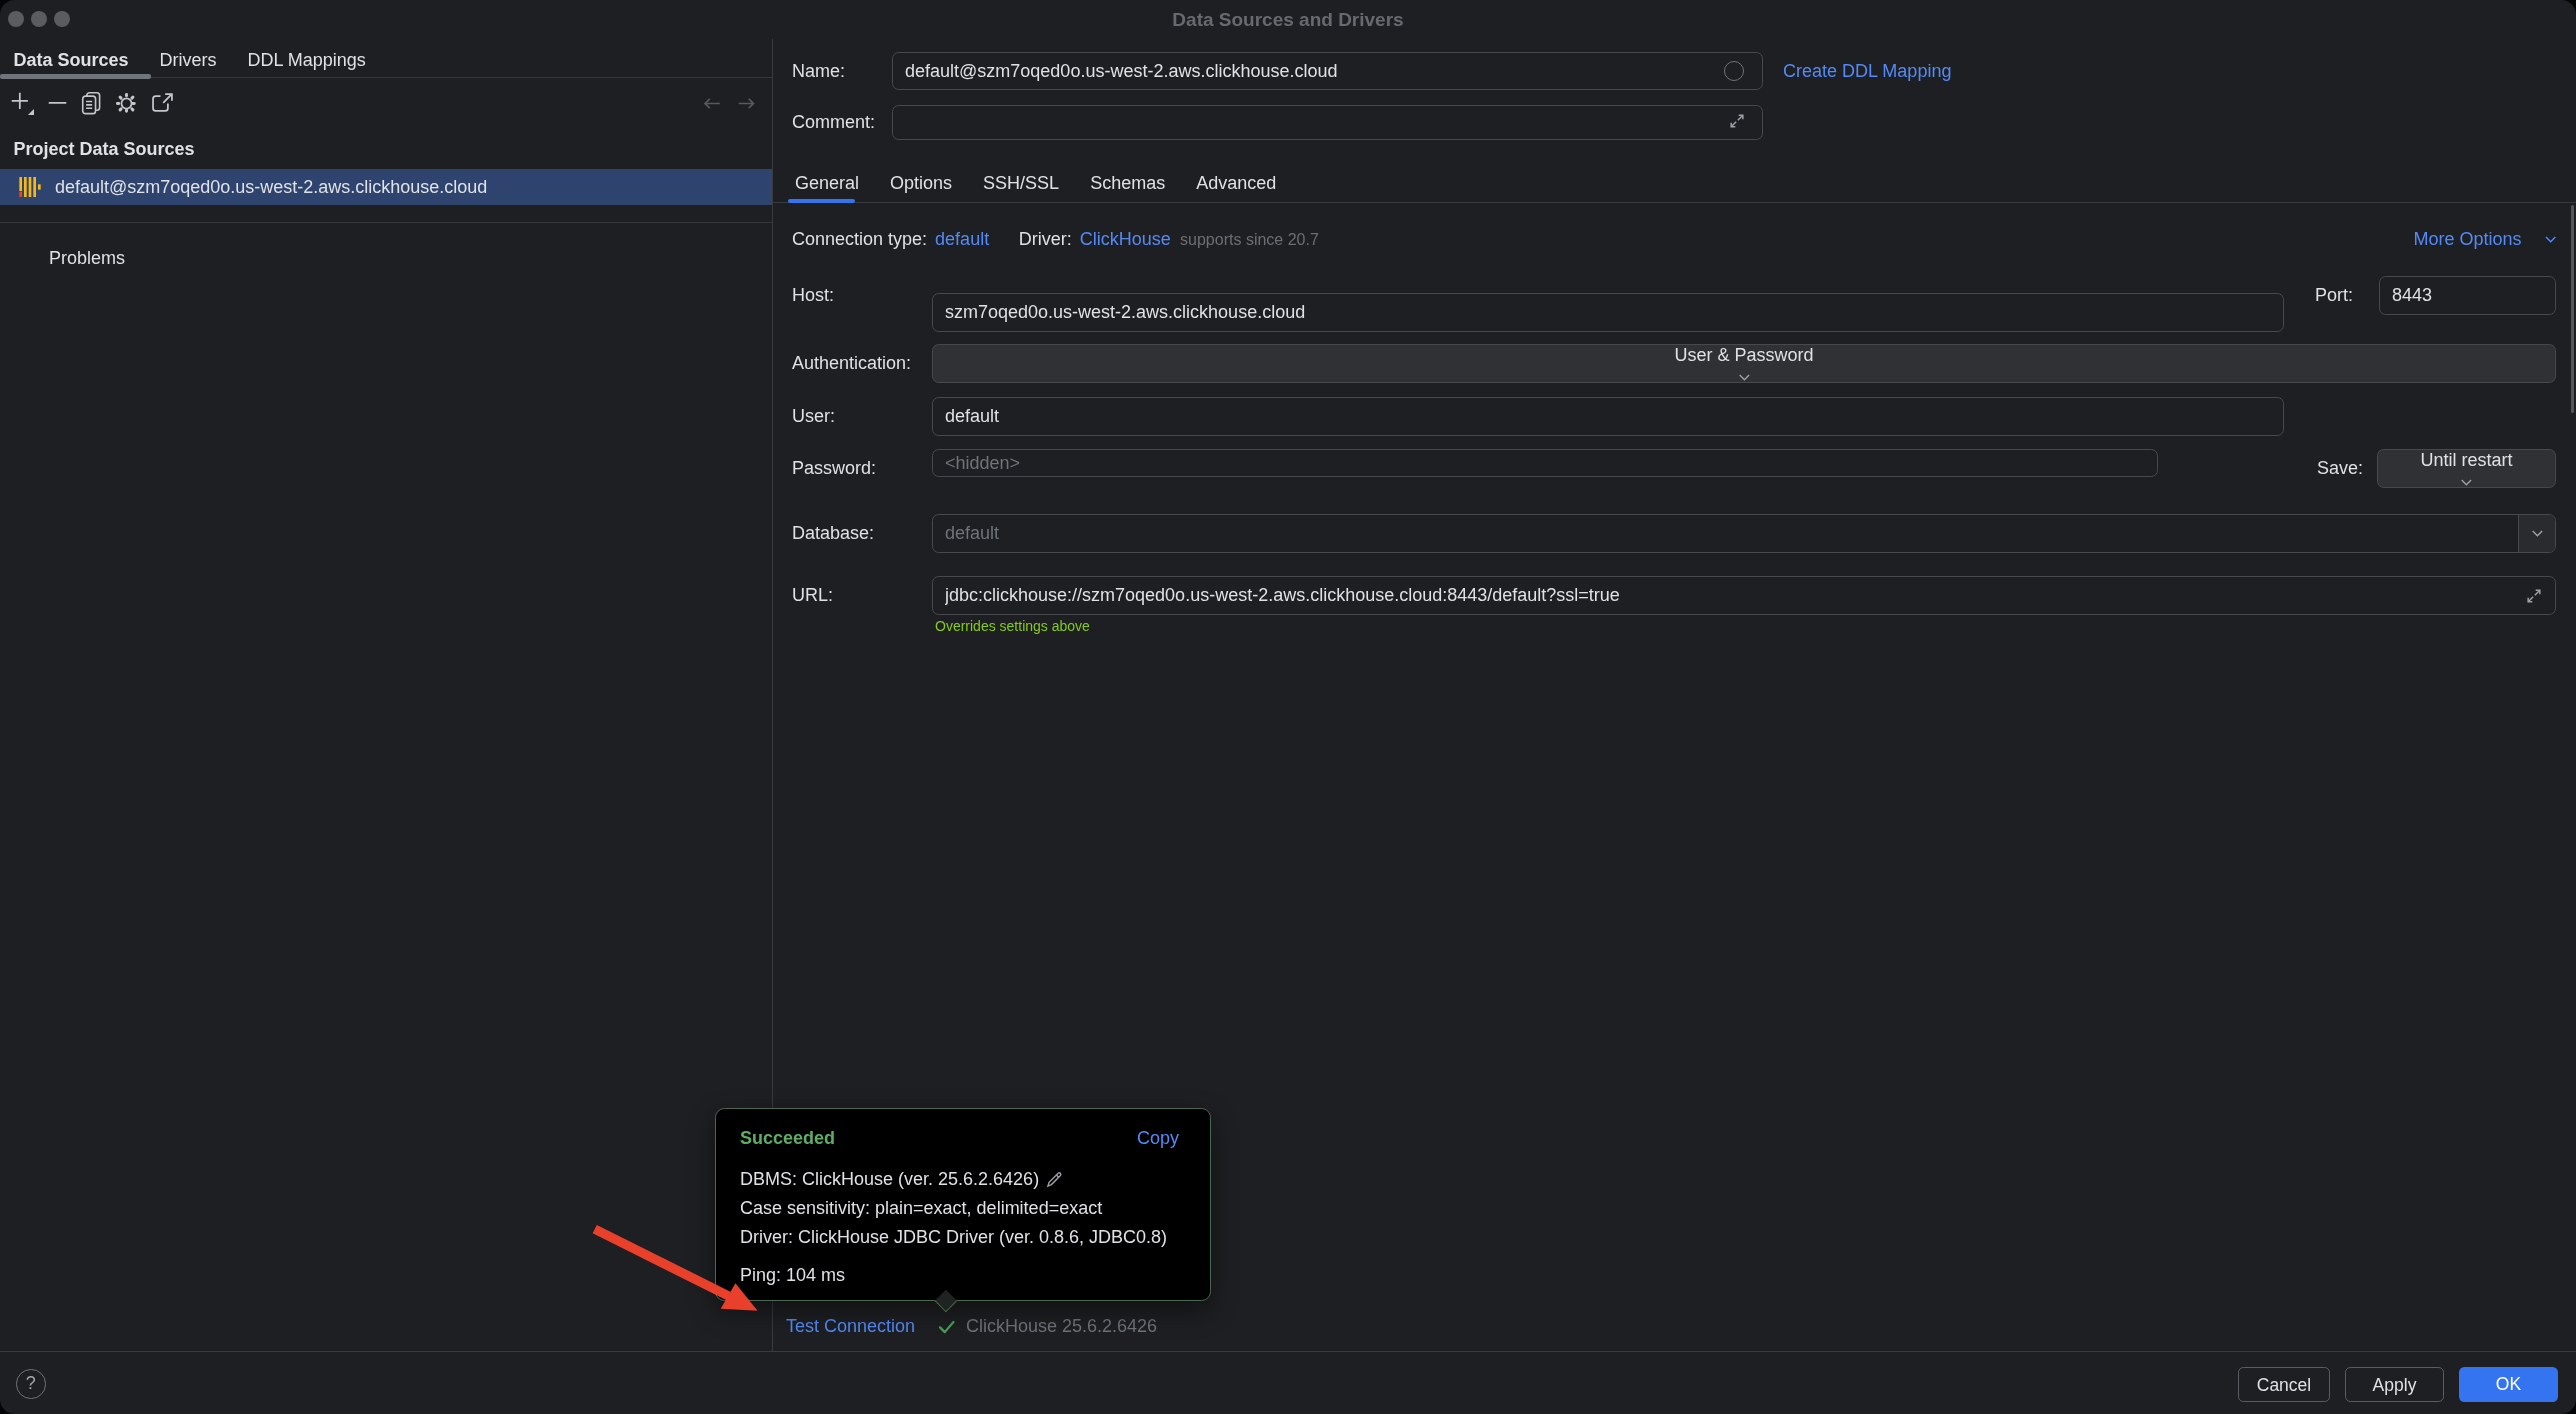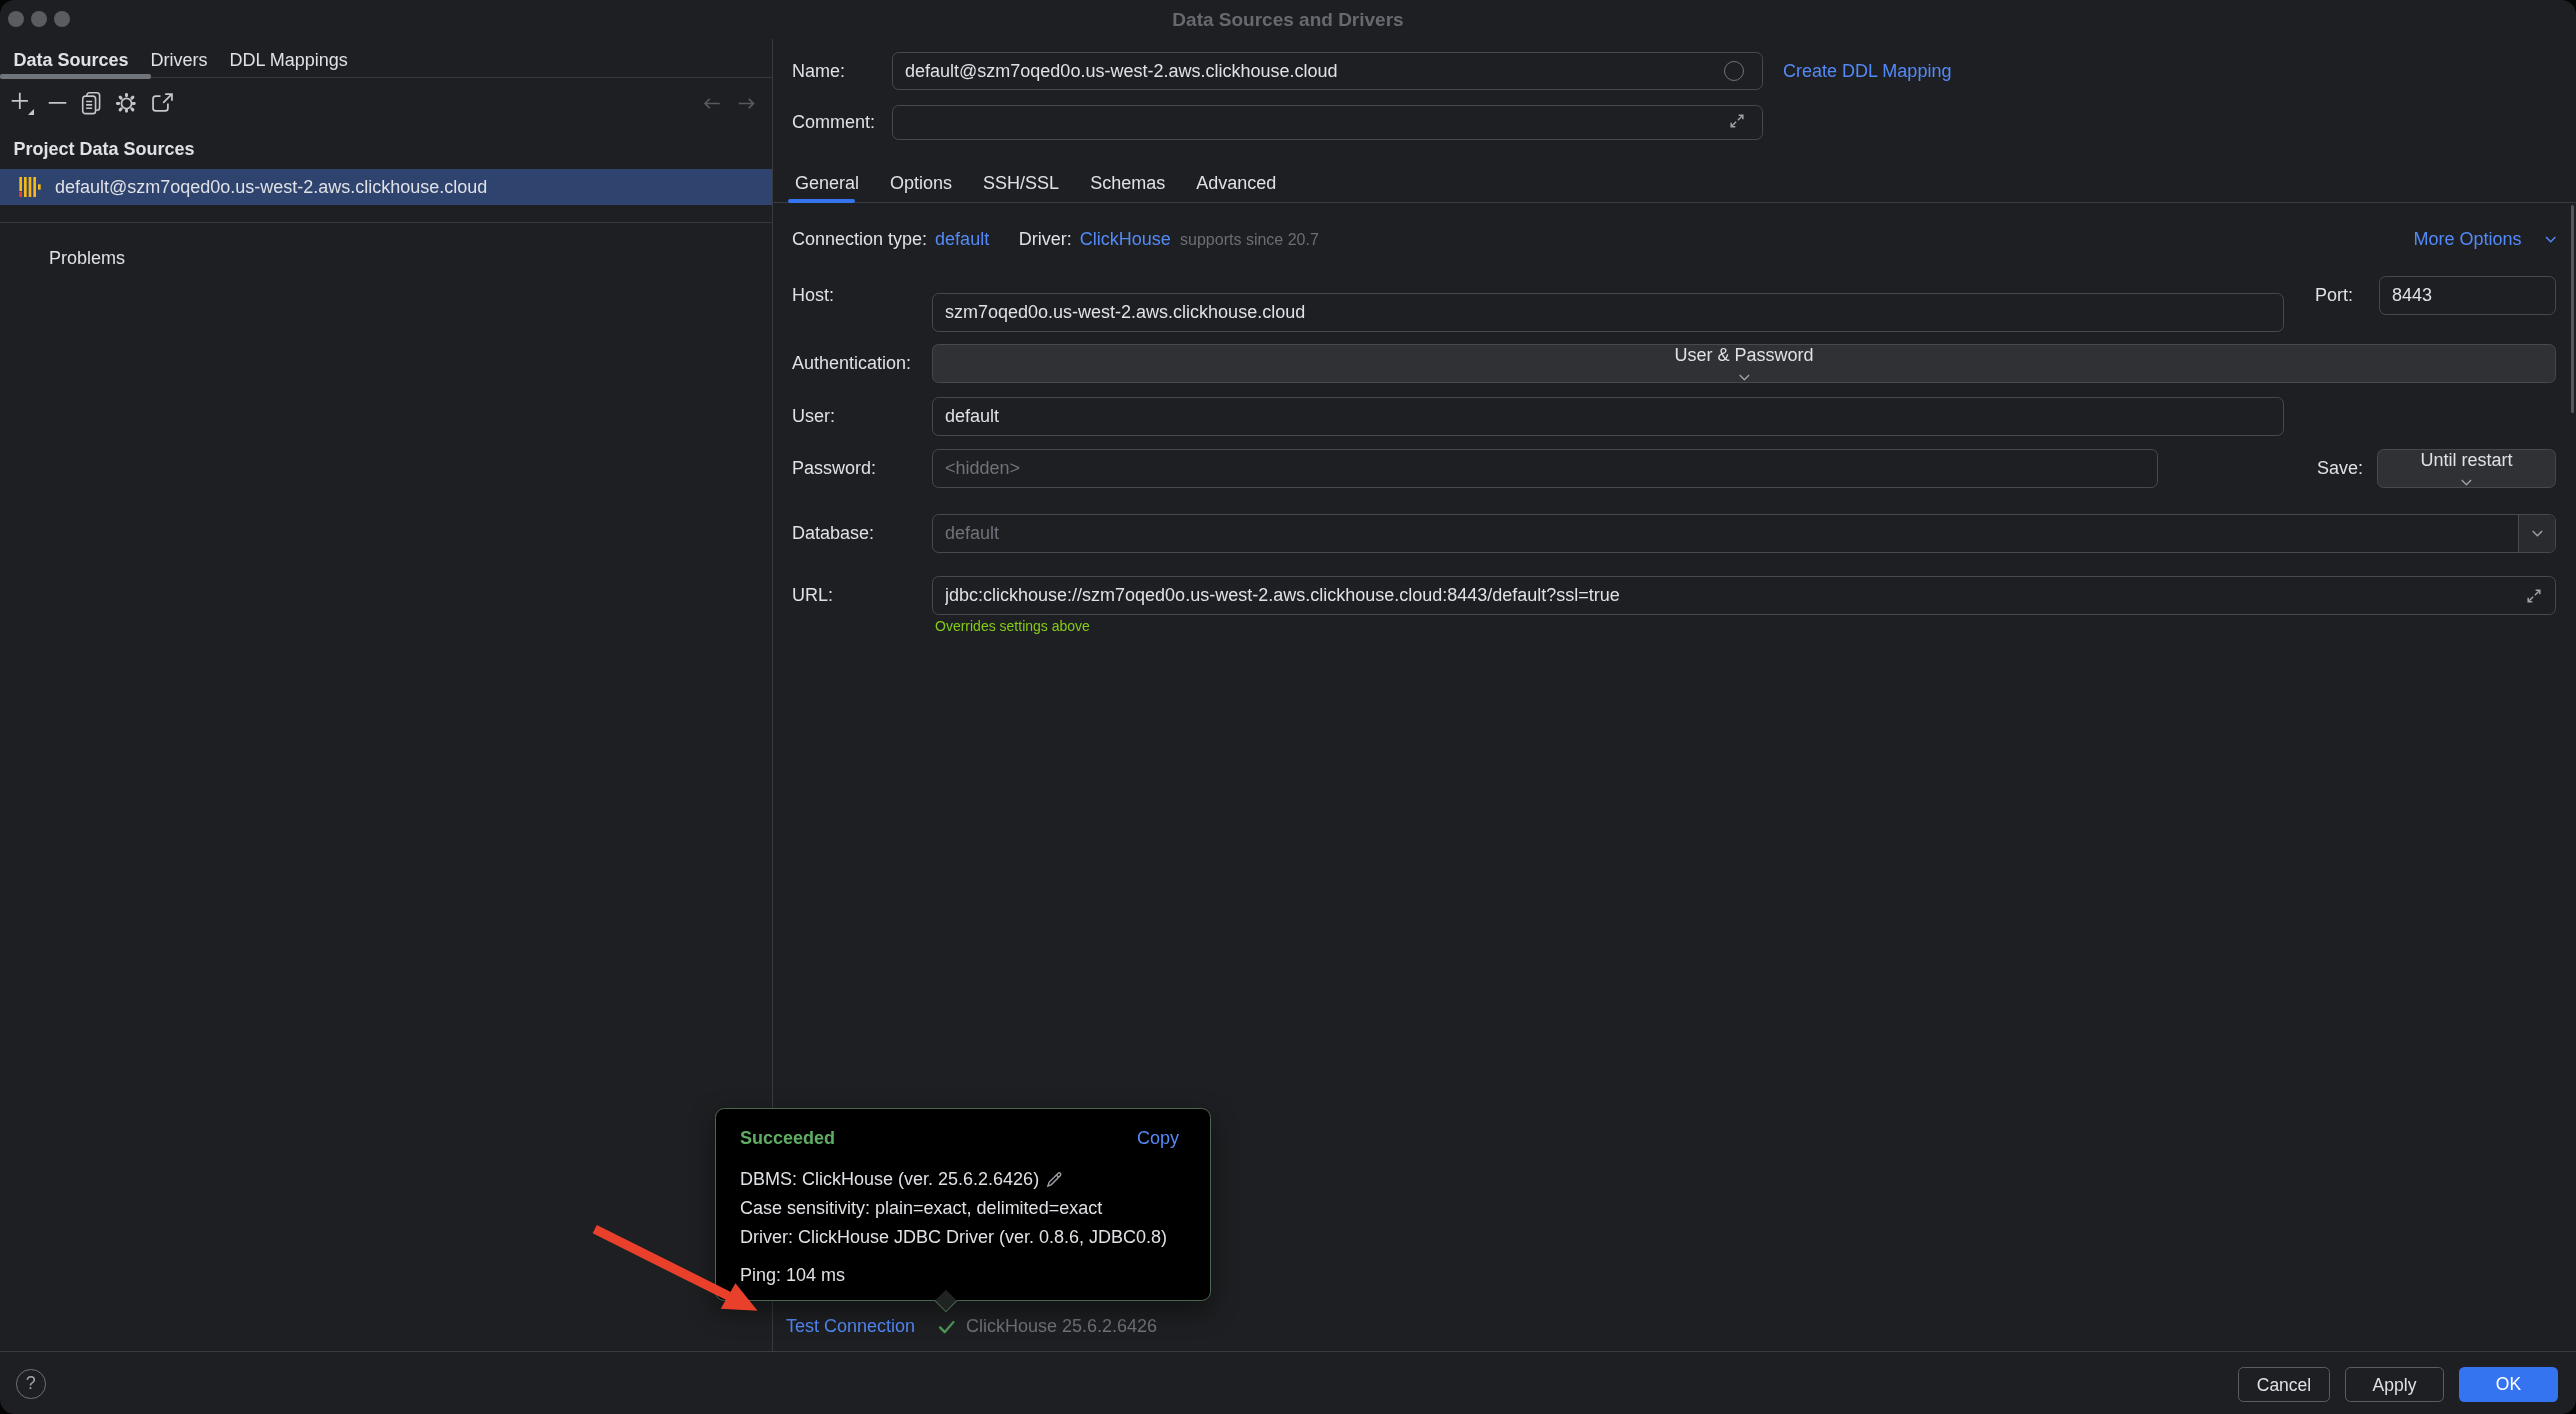--- a/index.html
+++ b/index.html
@@ -5,21 +5,21 @@
   html,body{margin:0;padding:0;background:#050505;}
   body{width:2576px;height:1414px;position:relative;font-family:"Liberation Sans",sans-serif;}
   #window{position:absolute;inset:0;background:#1e1f22;border-radius:14.8px;overflow:hidden;
           color:#dfe1e5;font-size:18px;}
   .abs{position:absolute;}
   
   .traffic{width:16px;height:16px;border-radius:50%;background:#5a5c60;top:10.7px;}
   #tl-close{left:8px;} #tl-min{left:31px;} #tl-zoom{left:54px;}
   #window-title{top:8.7px;left:0;right:0;text-align:center;font-weight:700;font-size:19px;color:#66696f;}
   
-  #sb-tabs{left:13.4px;top:47px;display:flex;gap:22px;height:27px;line-height:27px;font-size:18px;}
+  #sb-tabs{left:13.4px;top:47px;display:flex;gap:31px;height:27px;line-height:27px;font-size:18px;}
   #sb-tabs .sbtab{color:#dfe1e5;}
   #sb-tabs .active{font-weight:700;}
   #sb-tabs-divider{left:0;top:77px;width:772px;height:1.3px;background:#35373c;}
   #sb-tab-underline{left:0;top:74px;width:151px;height:4.7px;background:#70747b;border-radius:2px;}
   .toolbtn{top:90px;width:27px;height:27px;}
   #nav-back{left:697px;top:90px;} #nav-fwd{left:732px;top:90px;}
   #sb-section{left:13.4px;top:137px;height:24px;line-height:24px;font-weight:700;}
   #sb-selected{left:0;top:169px;width:772px;height:36px;background:#2e436e;display:flex;align-items:center;
                padding-left:17.5px;box-sizing:border-box;gap:13.4px;}
   #sb-problems-divider{left:0;top:222px;width:772px;height:1.3px;background:#35373c;}
@@ -52,21 +52,21 @@
   #conn-row .gap{width:29.5px;}
   #conn-row .sp{width:8px;}
   #conn-note{font-size:16px;margin-left:9.4px;}
   #more-options{right:19px;top:227px;height:25.5px;line-height:25.5px;display:flex;align-items:center;gap:22px;}
   
   #host-fld{left:932px;top:276px;width:1352px;height:39px;margin-top:17px;}
   #port-lbl{left:2315px;top:276px;height:39px;line-height:39px;}
   #port-fld{left:2379px;top:276px;width:177px;height:39px;}
   #auth-combo{left:932px;top:344px;width:1624px;height:39px;}
   #user-fld{left:932px;top:397px;width:1352px;height:39px;}
-  #pass-fld{left:932px;top:449px;width:1226px;height:39px;}
+  #pass-fld{left:932px;top:449px;width:1226px;height:28px;}
   #save-lbl{left:2317px;top:449px;height:39px;line-height:39px;}
   #save-combo{left:2377px;top:449px;width:179px;height:39px;}
   #db-fld{left:932px;top:514px;width:1624px;height:39px;display:flex;align-items:center;padding-right:0;}
   #db-chevbox{width:36px;align-self:stretch;border-left:1.3px solid #47494e;background:#292b2e;
               display:flex;align-items:center;justify-content:center;border-radius:0 5.4px 5.4px 0;}
   #url-fld{left:932px;top:576px;width:1624px;height:39px;padding-right:40px;}
   #url-expand{left:2524px;top:586px;}
   #url-note{left:935px;top:618px;font-size:14px;color:#84cc16;}
   #scroll-thumb{left:2571px;top:205px;width:3.4px;height:208px;background:#53565a;border-radius:2px;}
   

